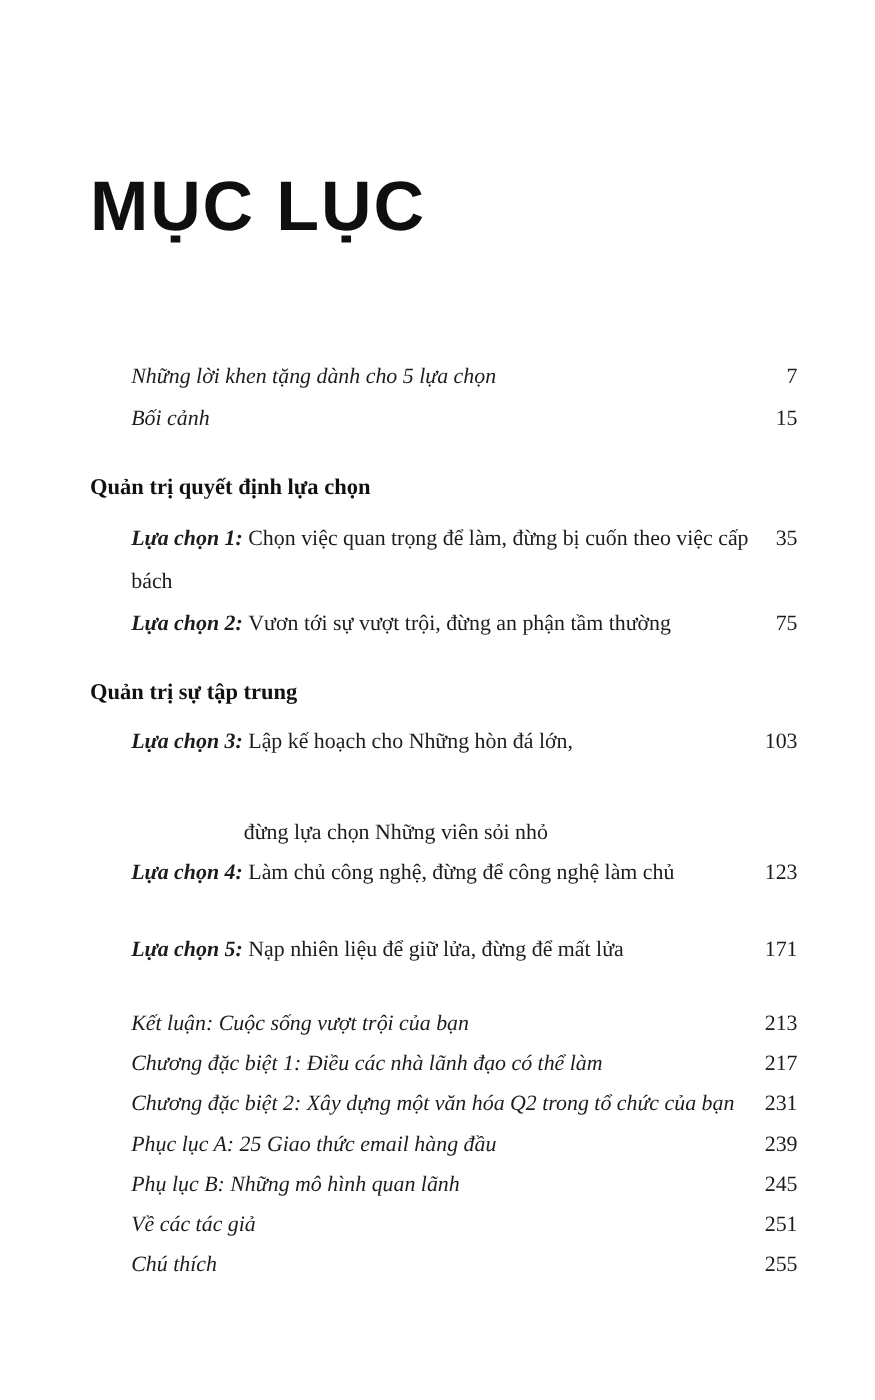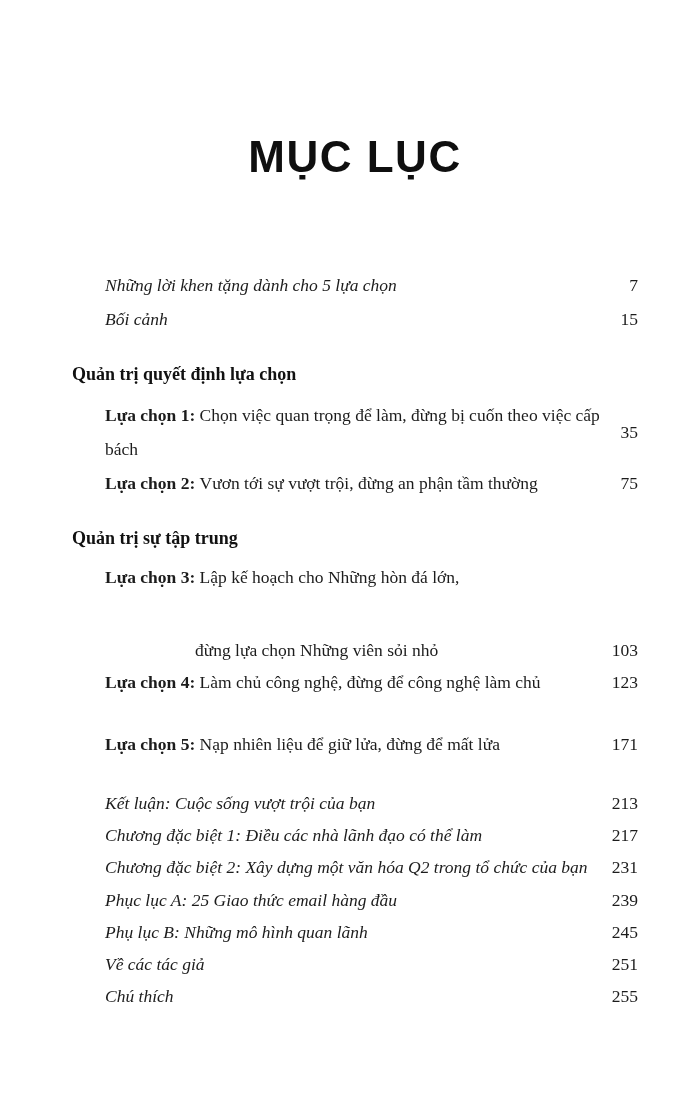--- a/index.html
+++ b/index.html
@@ -13,51 +13,50 @@
   }
   .page {
     width: 700px;
     height: 1120px;
     padding: 132px 62px 0 72px;
     background: #ffffff;
   }
   .title {
     font-family: "Liberation Sans", sans-serif;
     font-weight: 800;
-    font-size: 44px;
+    font-size: 56px;
     letter-spacing: 1.5px;
-    text-align: center;
     color: #0f0f0f;
     margin-bottom: 86px;
   }
   .row {
     display: flex;
     justify-content: space-between;
-    align-items: center;
+    align-items: flex-start;
     font-size: 17.5px;
     line-height: 34px;
   }
   .row .label { padding-right: 14px; }
   .page-num {
     font-style: normal;
     font-weight: normal;
     white-space: nowrap;
   }
   .front-matter .label,
   .back-matter .label { font-style: italic; }
   .indent { margin-left: 33px; }
   .section { margin-top: 28px; }
   .section-heading {
     font-size: 18px;
     font-weight: bold;
     color: #111111;
     margin-bottom: 13px;
   }
-  .prefix { font-weight: bold; }
-  .two-line { align-items: flex-end; line-height: 30px; }
+  .prefix { font-weight: bold; font-style: italic; }
+  .two-line { line-height: 30px; }
   .two-line .line2 { display: block; padding-left: 90px; margin-top: 43px; }
   .back-matter { margin-top: 26px; }
   .back-matter .row { line-height: 32.2px; }
 </style>
 </head>
 <body>
 
 <div class="page">
 
   <h1 class="title">MỤC LỤC</h1>

